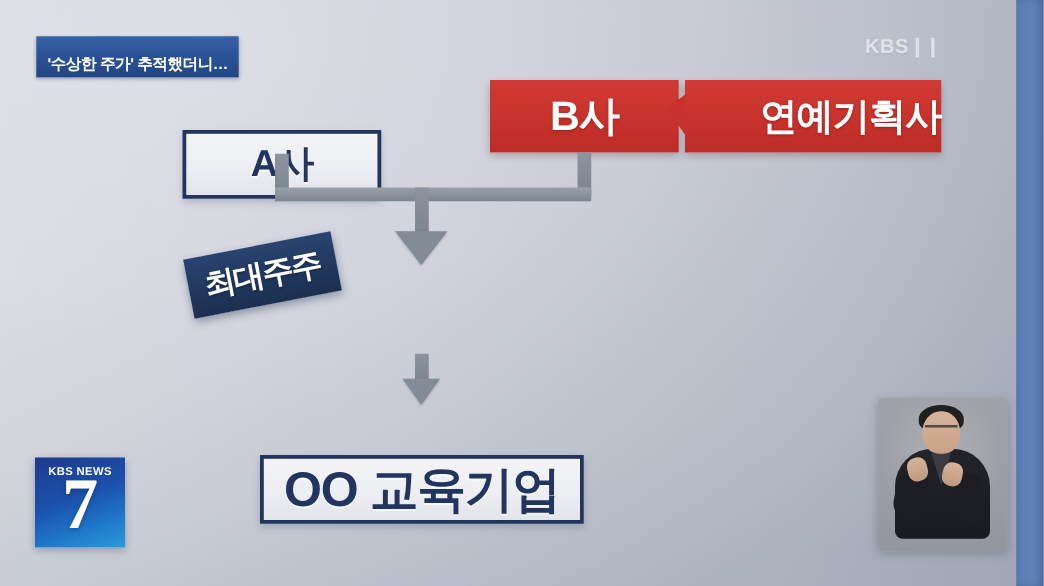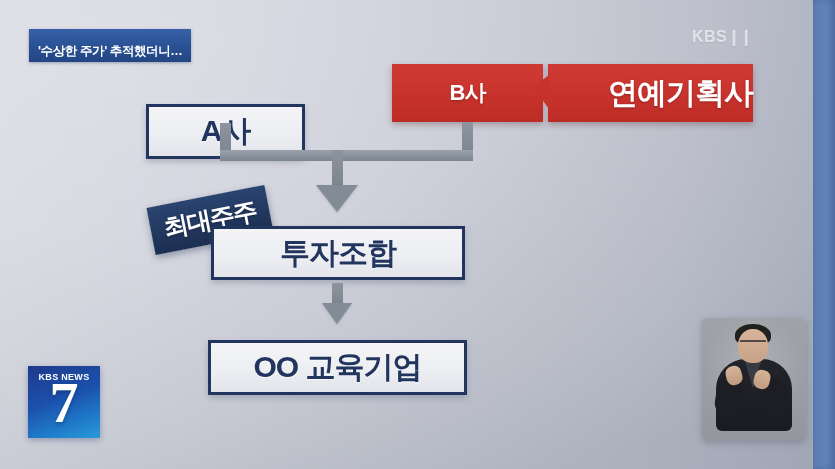--- a/index.html
+++ b/index.html
@@ -62,35 +62,35 @@
     box-shadow:0 3px 6px rgba(70,80,105,.28);
     text-shadow:0 1px 0 rgba(255,255,255,.55);
   }
   .node.red{
     background:linear-gradient(180deg,#cf3b34 0%,#c8322c 55%,#bc2c26 100%);
     color:#fff;border:none;
     box-shadow:0 3px 6px rgba(80,30,30,.3);
     text-shadow:0 1px 2px rgba(90,20,20,.45);
   }
   #node-a{left:146px;top:80px;width:159px;height:55px;font-size:30px;margin-top:24px;}
-  #node-b{left:392px;top:64px;width:151px;height:58px;font-size:22px;}
+  #node-b{left:392px;top:64px;width:151px;height:58px;font-size:33px;}
 
   
   #node-callout{
     left:548px;top:64px;width:205px;height:58px;font-size:30px;justify-content:flex-end;
   }
   #node-callout .notch{
     position:absolute;left:-15px;top:11px;width:0;height:0;
     border-top:12px solid transparent;
     border-bottom:22px solid transparent;
     border-right:16px solid #c8322c;
   }
 
   #node-union{left:211px;top:226px;width:254px;height:54px;font-size:30px;}
-  #node-edu{left:208px;top:340px;width:259px;height:55px;font-size:30px;}
+  #node-edu{left:208px;top:364px;width:259px;height:55px;font-size:39px;}
 
   
   .conn{position:absolute;background:linear-gradient(180deg,#8d949f 0%,#7c8490 100%);}
   .conn.vert{width:11px;}
   .conn.horiz{height:11px;background:linear-gradient(180deg,#9aa1ab 0%,#7c8490 100%);}
 
   #c-a-down{left:220px;top:123px;height:34px;}
   #c-b-down{left:462px;top:122px;height:35px;}
   #c-bar{left:220px;top:150px;width:253px;}
   #c-mid{left:332px;top:150px;height:36px;}
@@ -223,23 +223,20 @@
   <div id="c-a-down" class="conn vert"></div>
   <div id="c-b-down" class="conn vert"></div>
   <div id="c-bar" class="conn horiz"></div>
   <div id="c-mid" class="conn vert"></div>
   <div id="arrow-1" class="arrow"></div>
 
   <div id="tag-major">
     <span>최대주주</span>
   </div>
 
-  <div id="node-union" class="node navy">
-    <span>투자조합</span>
-  </div>
 
   <div id="a2-stem" class="conn vert"></div>
   <div id="arrow-2" class="arrow"></div>
 
   <div id="node-edu" class="node navy">
     <span>OO 교육기업</span>
   </div>
 
   <div id="news-bug">
     <div class="bug-top">KBS NEWS</div>

